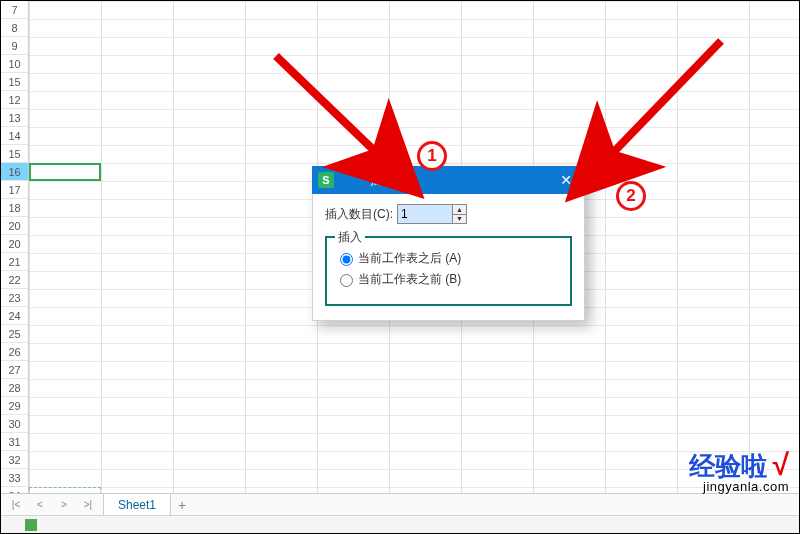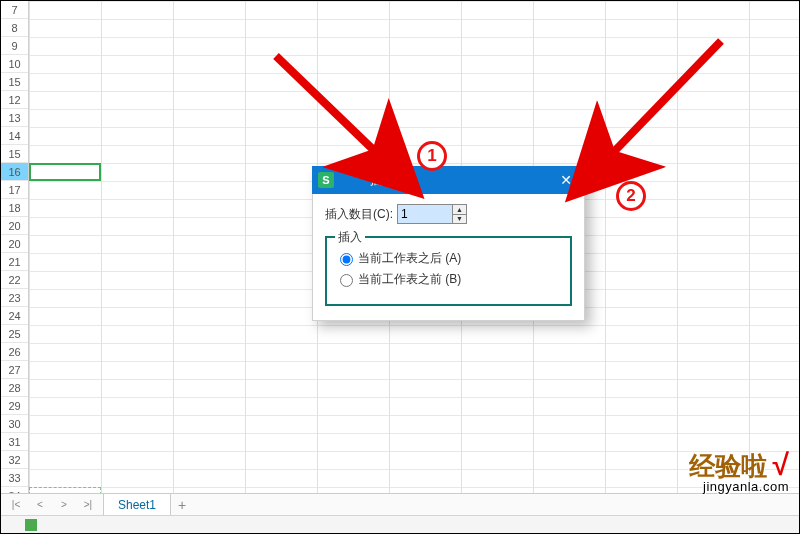--- a/index.html
+++ b/index.html
@@ -300,21 +300,21 @@
   .wm {
     position: absolute;
     right: 10px;
     bottom: 40px;
     text-align: right;
     line-height: 1;
   }
   .wm .big {
     font-weight: 800;
     font-size: 26px;
-    color: #a16207;
+    color: #1d4ed8;
     text-shadow:
       -1px -1px 0 #fff, 1px -1px 0 #fff,
       -1px 1px 0 #fff, 1px 1px 0 #fff;
   }
   .wm .check {
     color: #e50000;
     font-size: 30px;
     font-weight: bold;
     margin-left: 2px;
   }

